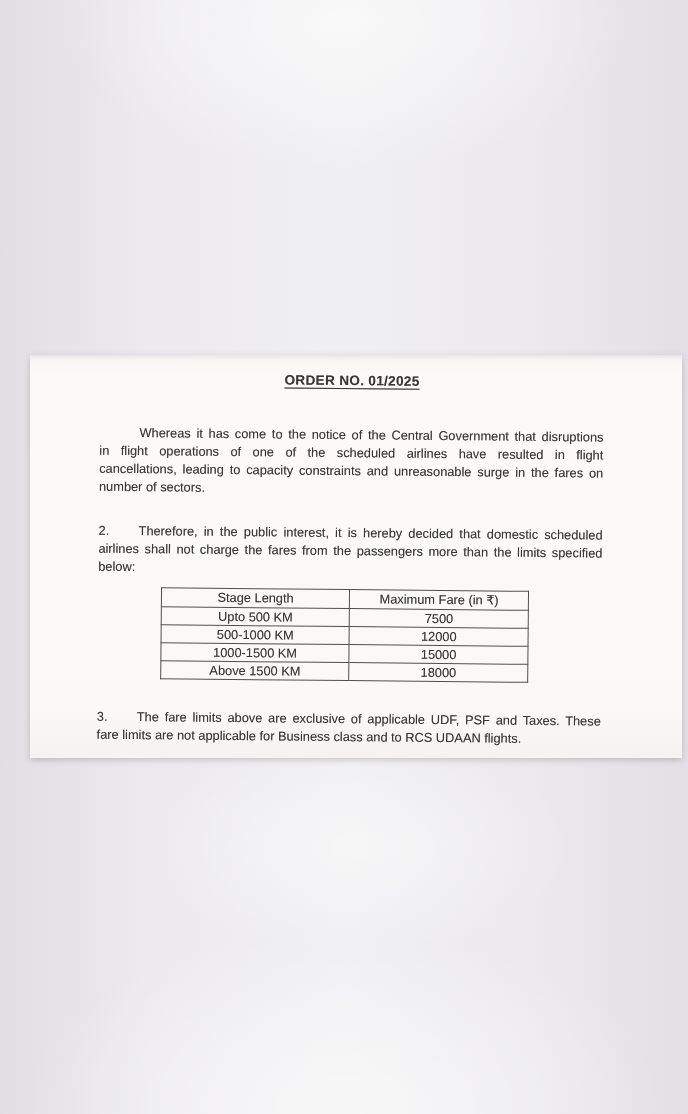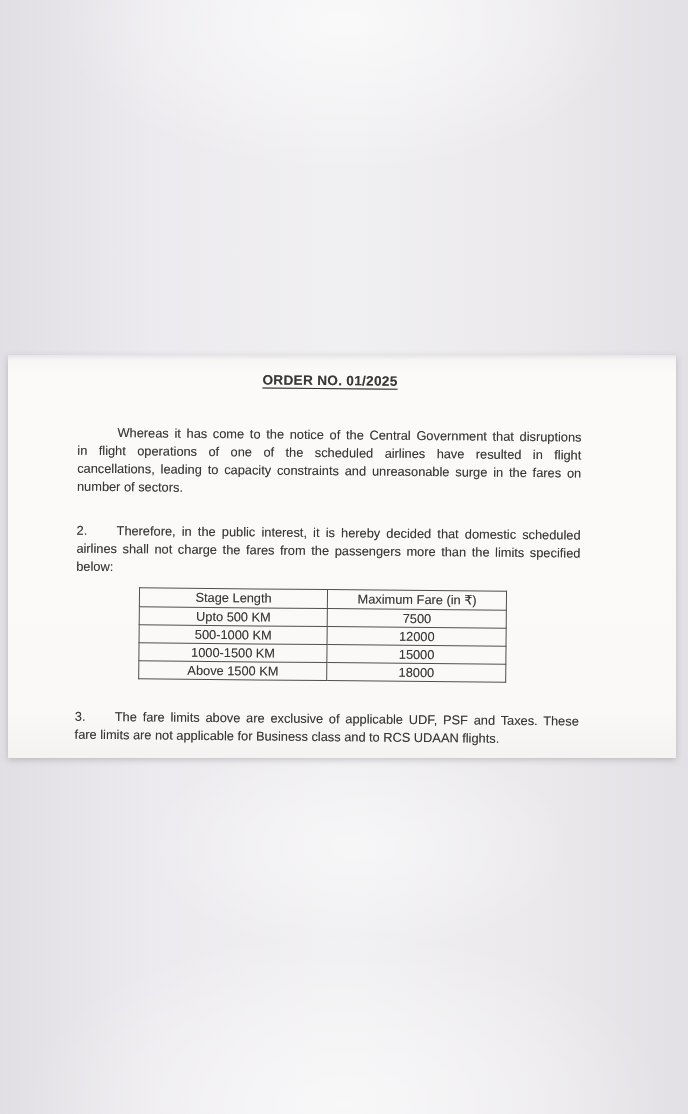--- a/index.html
+++ b/index.html
@@ -16,28 +16,27 @@
     height: 1114px;
     background:
       radial-gradient(55% 18% at 50% 2%, rgba(255,255,255,0.65), rgba(255,255,255,0) 75%),
       radial-gradient(60% 20% at 50% 99%, rgba(255,255,255,0.55), rgba(255,255,255,0) 78%),
       radial-gradient(45% 14% at 52% 76%, rgba(255,255,255,0.45), rgba(255,255,255,0) 70%),
       linear-gradient(90deg, #e1dfe3 0%, #eceaee 22%, #f0eff1 50%, #ebe9ec 78%, #e2e0e4 100%);
     background-color: var(--bg, #e8e6ea);
   }
   .paper {
     position: absolute;
-    left: 8px;
+    left: 30px;
     top: 355px;
     width: 652px;
     height: 403px;
     background:
       linear-gradient(180deg, #e7e6e6 0px, #f7f6f5 5px, var(--paper, #fbfaf9) 18px, #faf9f8 88%, #f4f3f2 100%);
     box-shadow: 0 2px 6px rgba(90,85,95,0.28);
-    padding-left: 16px;
   }
   .content {
     position: absolute;
     left: 70px;
     top: 0;
     width: 504px;
     height: 403px;
     transform: rotate(0.55deg);
     transform-origin: 30px 30px;
     color: var(--ink, #373737);

